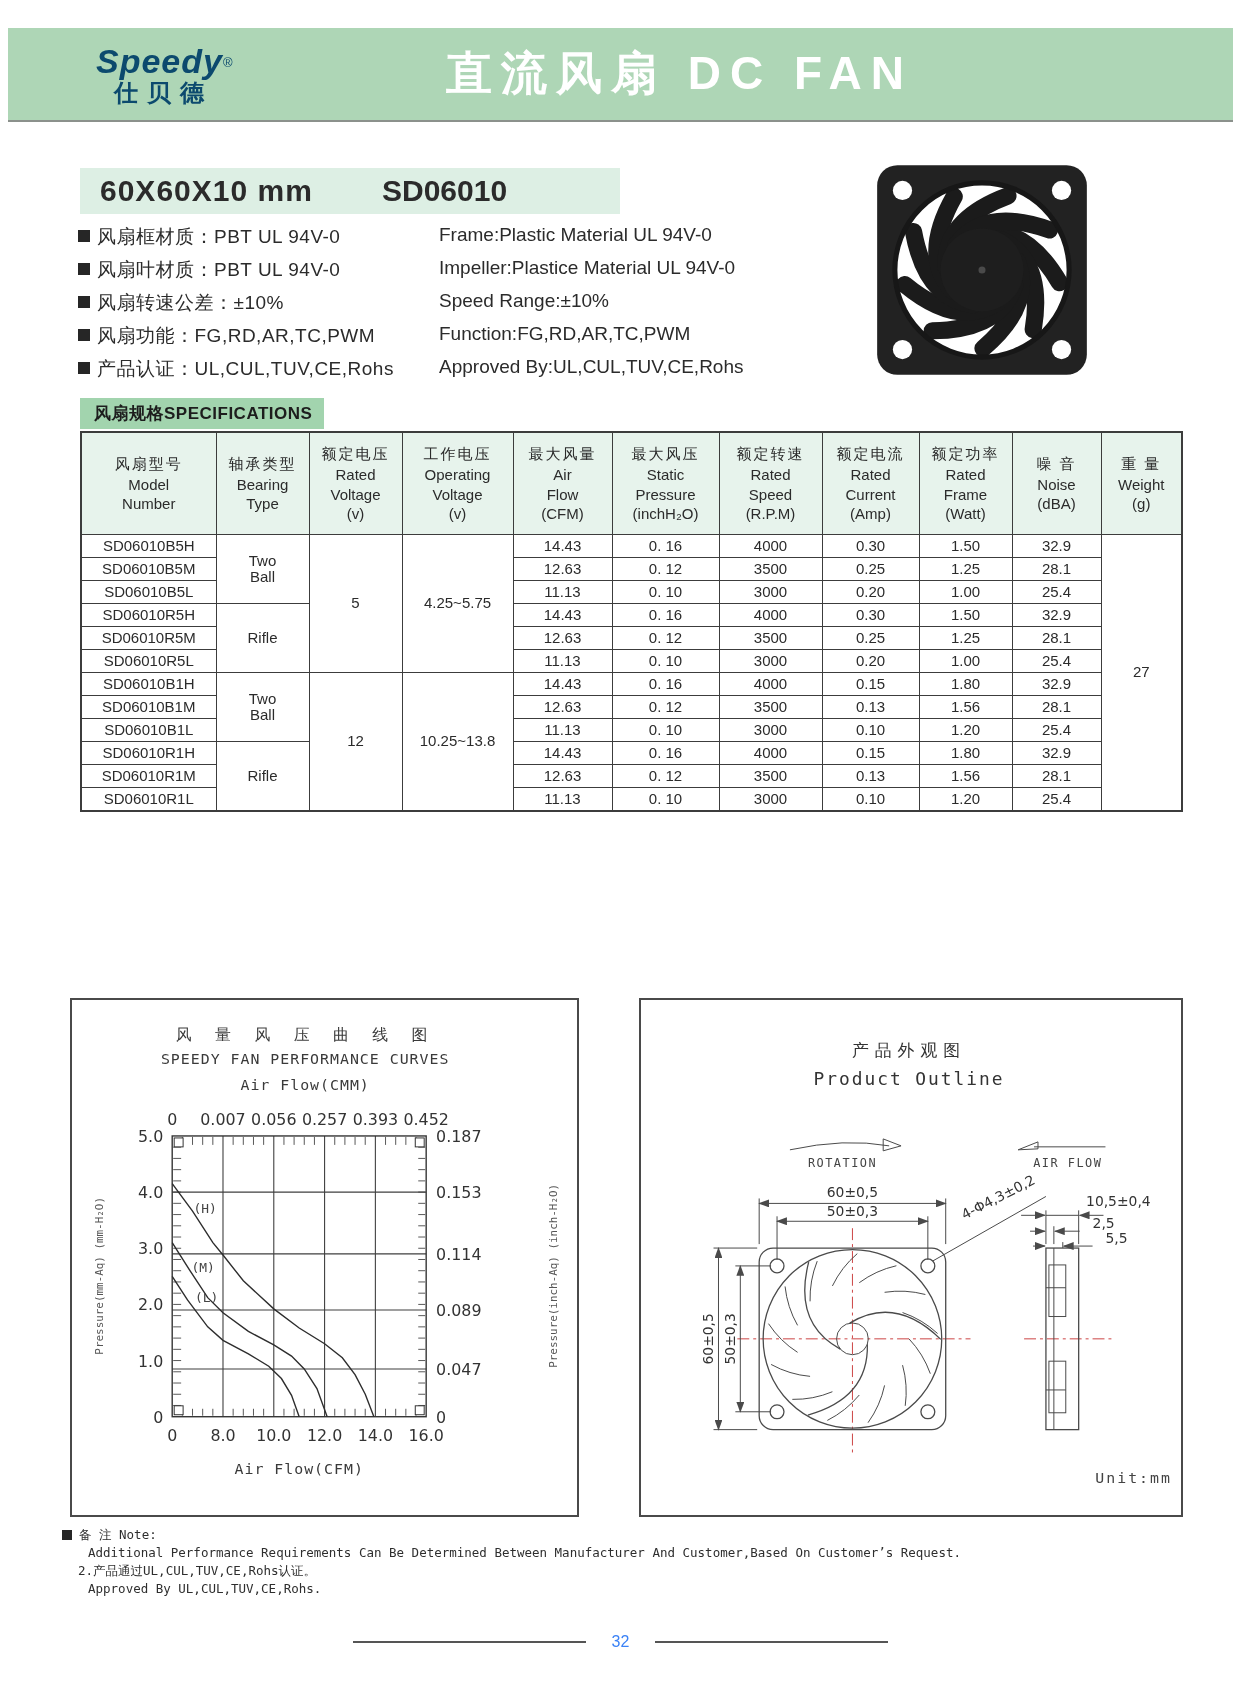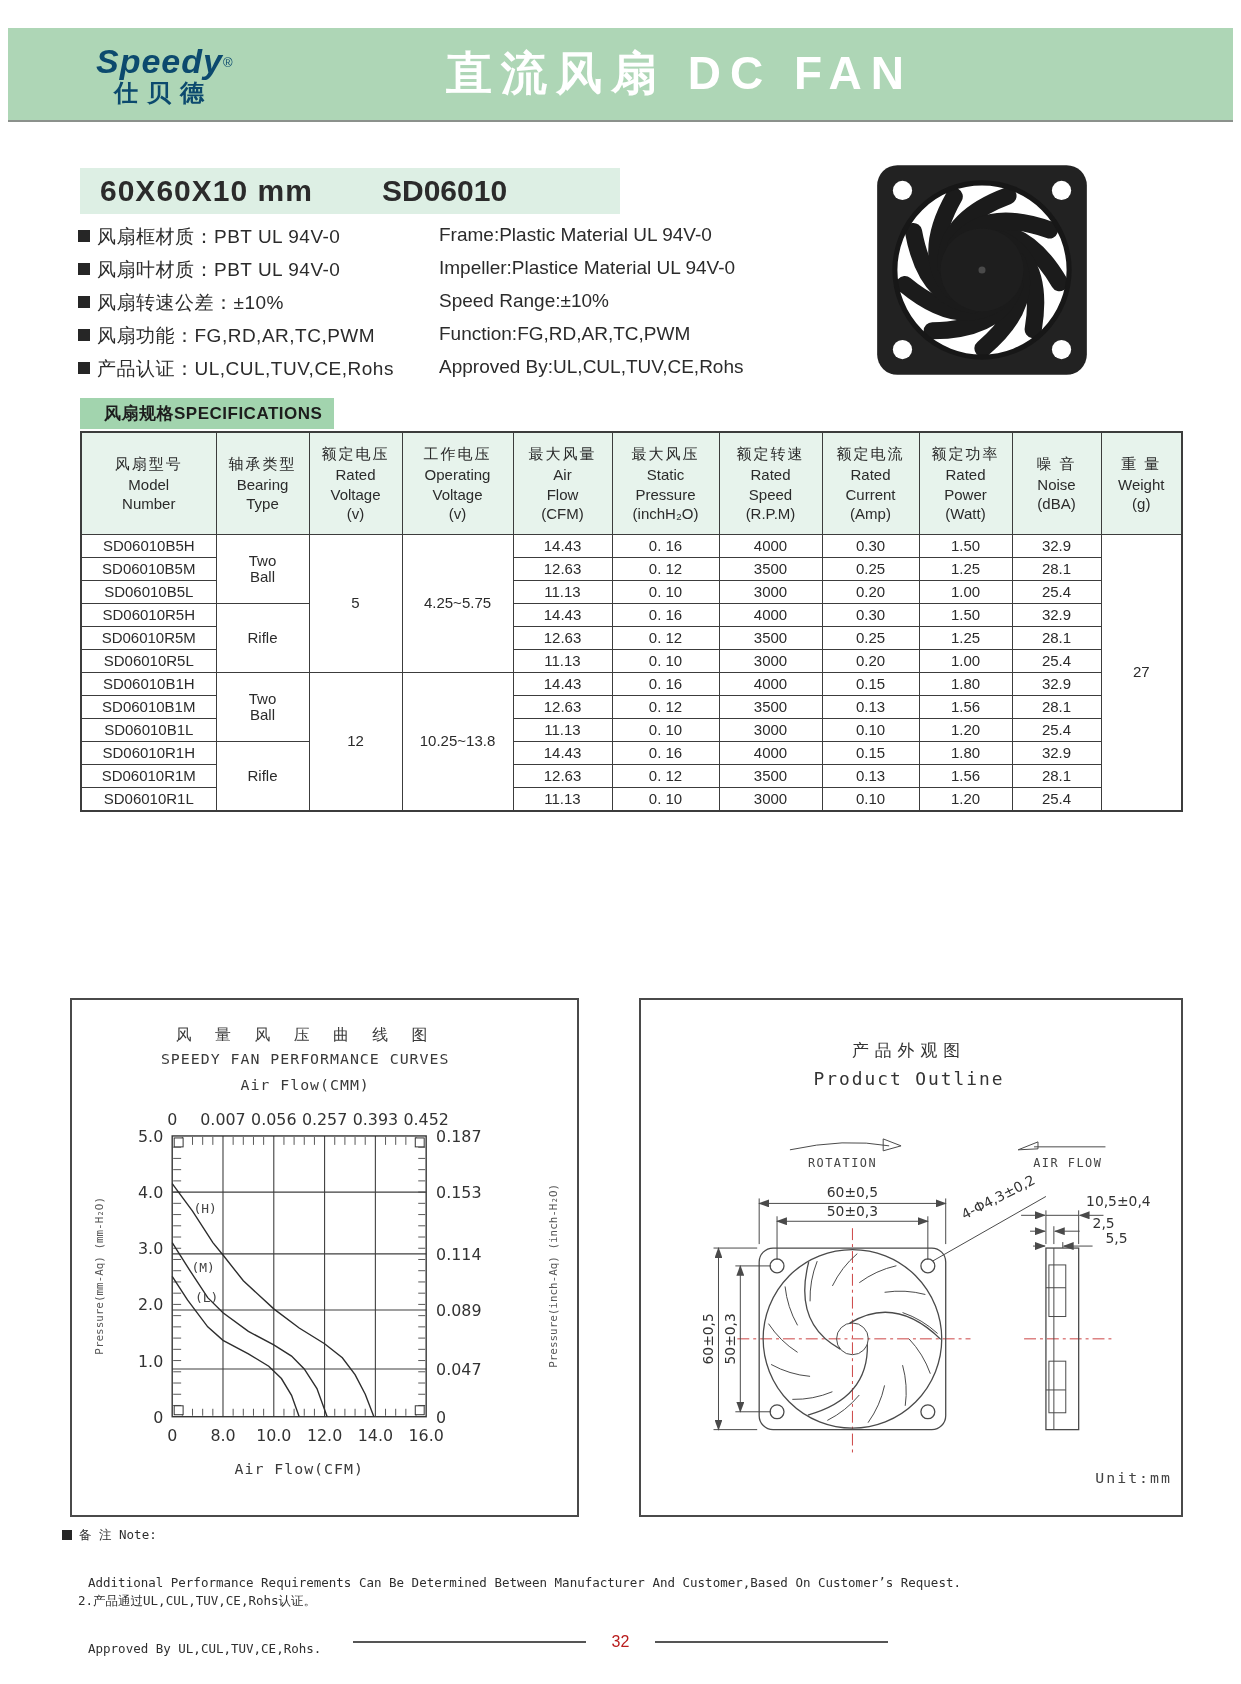--- a/index.html
+++ b/index.html
@@ -22,21 +22,21 @@
   .bullets{position:absolute;top:224px;left:78px;width:790px;}
   .brow{display:flex;align-items:flex-start;height:33px;font-size:19px;}
   .sq{width:12px;height:12px;background:#262626;margin:6px 7px 0 0;flex:0 0 12px;}
   .bcn{width:342px;letter-spacing:0.5px;}
   .ben{flex:1;}
   .fanphoto{position:absolute;top:155px;left:873px;}
 
   
   .specs{position:absolute;top:398px;left:80px;width:1097px;}
   .chip{display:inline-block;background:#a2d4ae;color:#1d1d1d;font-weight:bold;font-size:17px;
-        padding:4px 12px 4px 24px;letter-spacing:0.5px;}
+        padding:4px 12px 4px 14px;letter-spacing:0.5px;}
   table.spec{border-collapse:collapse;width:1097px;table-layout:fixed;margin-top:2px;
              border:2px solid #3c3c3c;}
   table.spec th,table.spec td{border:1px solid #3c3c3c;padding:0;}
   table.spec th{background:#e7f3ec;font-weight:normal;height:101px;vertical-align:middle;}
   th .cnline{font-size:15px;letter-spacing:2px;line-height:1.45;}
   th .enline{font-size:15px;line-height:1.3;font-family:"Liberation Sans","DejaVu Sans",sans-serif;}
   table.spec td{height:22px;font-size:15px;text-align:center;background:#fff;line-height:1.1;}
   td.model{text-align:left;padding-left:8px;}
   td.mergecell{font-size:15px;}
 
@@ -63,24 +63,24 @@
   .oline{stroke:#4a4a4a;stroke-width:1.3;fill:none;}
   .dline{stroke:#4a4a4a;stroke-width:1;fill:none;}
   .redc{stroke:#cc4444;stroke-width:1;fill:none;stroke-dasharray:12 4 3 4;}
 
   
   .notes{position:absolute;top:1526px;left:62px;font-family:"DejaVu Sans Mono","DejaVu Sans",monospace;
          font-size:12.5px;color:#2e2e2e;line-height:1.45;}
   .notes .nh{display:flex;align-items:center;}
   .notes .nh .sq{margin-top:0;}
   .notes .l1{margin-left:16px;}
-  .notes .l2{margin-left:26px;margin-top:30px;}
+  .notes .l2{margin-left:26px;}
   .pagefoot{position:absolute;top:1633px;left:0;width:1241px;display:flex;align-items:center;justify-content:center;gap:26px;}
   .pagefoot .rule{width:233px;height:0;border-top:2px solid #555;}
-  .pagefoot .num{font-size:16px;color:#b91c1c;}
+  .pagefoot .num{font-size:16px;color:#3b82f6;}
 </style>
 </head>
 <body>
 
 <div class="page">
 
   <div class="band">
     <div class="logo">
       <div><span class="word">Speedy</span><span class="reg">®</span></div>
       <div class="cn">仕贝德</div>
@@ -207,21 +207,21 @@
             </th>
             <th>
               <div class="cnline">额定电流</div>
               <div class="enline">Rated</div>
               <div class="enline">Current</div>
               <div class="enline">(Amp)</div>
             </th>
             <th>
               <div class="cnline">额定功率</div>
               <div class="enline">Rated</div>
-              <div class="enline">Power</div>
+              <div class="enline">Frame</div>
               <div class="enline">(Watt)</div>
             </th>
             <th>
               <div class="cnline">噪 音</div>
               <div class="enline">Noise</div>
               <div class="enline">(dBA)</div>
             </th>
             <th>
               <div class="cnline">重 量</div>
               <div class="enline">Weight</div>

